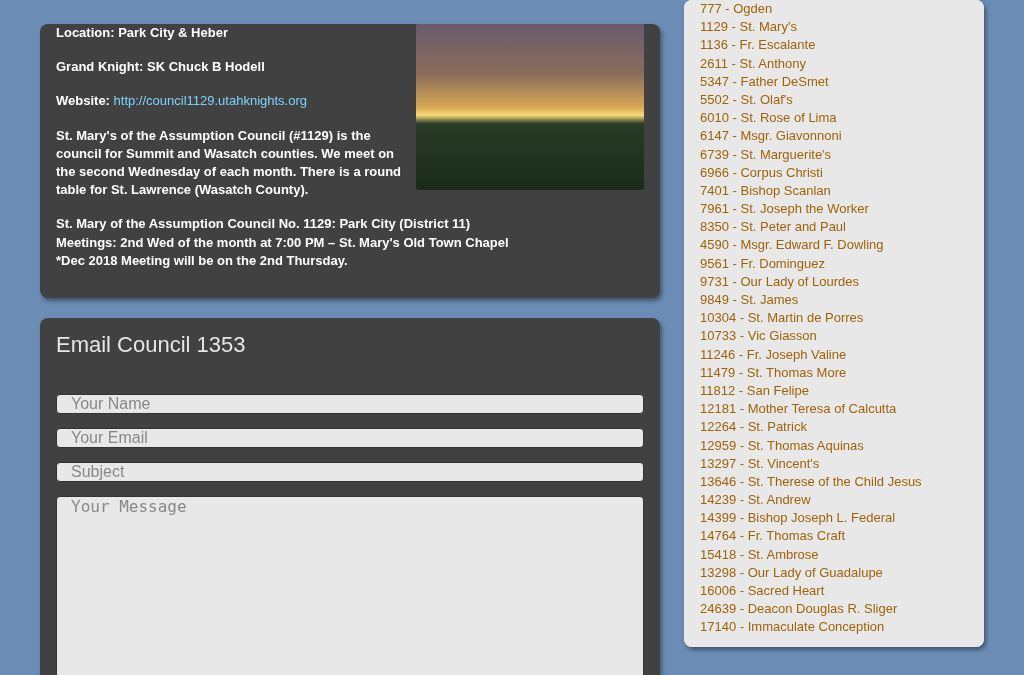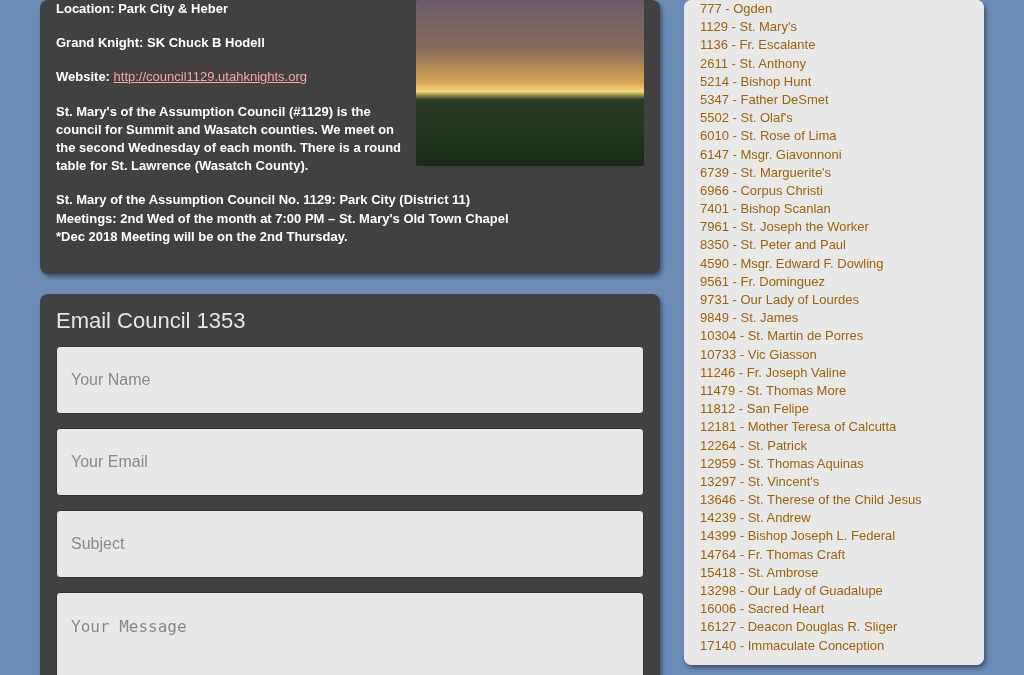--- a/index.html
+++ b/index.html
@@ -19,46 +19,46 @@
 }
 .main-col { flex: 1; }
 .side-col { width: 300px; }
 
 .panel {
   background: #414141;
   border-radius: 8px;
   box-shadow: 2px 3px 4px rgba(0,0,0,0.4);
   margin-bottom: 20px;
 }
-.panel-body { padding: 0 16px 16px 16px; }
+.panel-body { padding: 0 16px 16px 16px; margin-top: 24px; }
 
 .desc-body { color: #fff; position: relative; }
 .desc-body p { margin-bottom: 16px; line-height: 1.4; }
 .desc-img {
   float: right;
   width: 228px;
   height: 166px;
   margin: 0 0 10px 14px;
   background: linear-gradient(to bottom,
     #6a5a6b 0%, #8a6c5a 30%, #d8a656 50%, #f7d977 55%,
     #2a3b28 60%, #1b2b1a 100%);
   border-radius: 2px;
 }
-.link { color: #fca5a5; text-decoration: underline; }
+.link { color: #7dd3fc; }
 
 .form-heading {
   color: #e6e6e6;
   font-size: 22px;
   font-weight: 500;
   padding: 14px 16px 12px 16px;
 }
 
 input.txt, textarea.txt {
   width: 100%;
-  padding: 24px 14px;
+  padding: 0 14px;
   font-size: 16px;
   border: 1px solid #333;
   border-radius: 4px;
   background: #e8e8e8;
   color: #333;
   margin-bottom: 14px;
 }
 input.txt::placeholder,
 textarea.txt::placeholder { color: #888; }
 textarea.txt { height: 182px; resize: none; }
@@ -132,21 +132,20 @@
 
   </div>
 
   <div class="side-col">
     <div class="side-panel">
       <ul class="council-list" id="council-list">
           <li><a href="#">777 - Ogden</a></li>
           <li><a href="#">1129 - St. Mary's</a></li>
           <li><a href="#">1136 - Fr. Escalante</a></li>
           <li><a href="#">2611 - St. Anthony</a></li>
-          <li><a href="#">5214 - Bishop Hunt</a></li>
           <li><a href="#">5347 - Father DeSmet</a></li>
           <li><a href="#">5502 - St. Olaf's</a></li>
           <li><a href="#">6010 - St. Rose of Lima</a></li>
           <li><a href="#">6147 - Msgr. Giavonnoni</a></li>
           <li><a href="#">6739 - St. Marguerite's</a></li>
           <li><a href="#">6966 - Corpus Christi</a></li>
           <li><a href="#">7401 - Bishop Scanlan</a></li>
           <li><a href="#">7961 - St. Joseph the Worker</a></li>
           <li><a href="#">8350 - St. Peter and Paul</a></li>
           <li><a href="#">4590 - Msgr. Edward F. Dowling</a></li>
@@ -162,19 +161,19 @@
           <li><a href="#">12264 - St. Patrick</a></li>
           <li><a href="#">12959 - St. Thomas Aquinas</a></li>
           <li><a href="#">13297 - St. Vincent's</a></li>
           <li><a href="#">13646 - St. Therese of the Child Jesus</a></li>
           <li><a href="#">14239 - St. Andrew</a></li>
           <li><a href="#">14399 - Bishop Joseph L. Federal</a></li>
           <li><a href="#">14764 - Fr. Thomas Craft</a></li>
           <li><a href="#">15418 - St. Ambrose</a></li>
           <li><a href="#">13298 - Our Lady of Guadalupe</a></li>
           <li><a href="#">16006 - Sacred Heart</a></li>
-          <li><a href="#">16127 - Deacon Douglas R. Sliger</a></li>
+          <li><a href="#">24639 - Deacon Douglas R. Sliger</a></li>
           <li><a href="#">17140 - Immaculate Conception</a></li>
         </ul>
     </div>
 
   </div>
 </div>
 
 </body></html>

